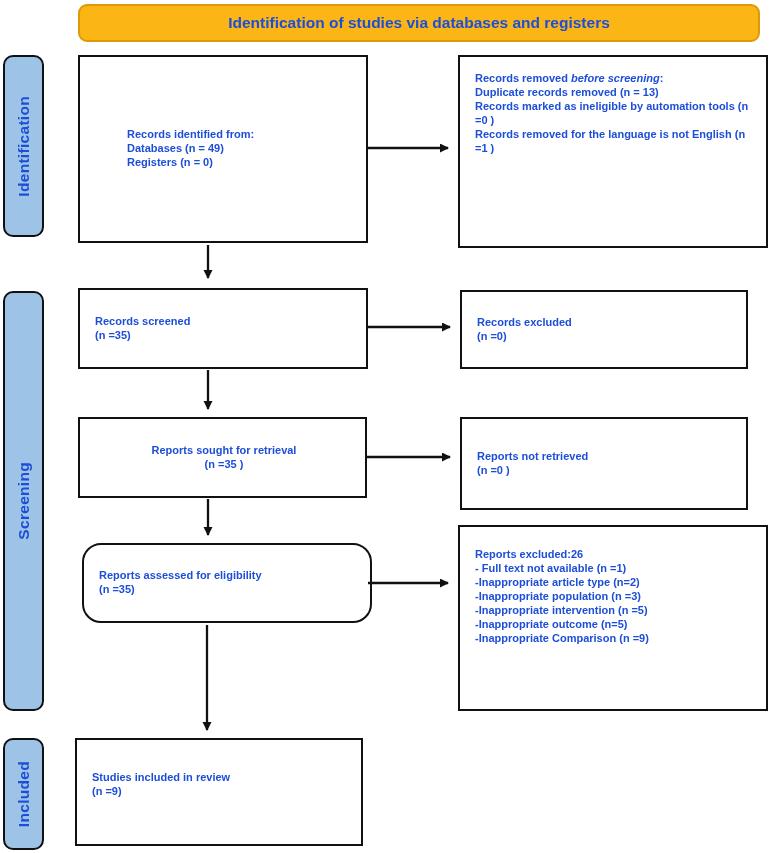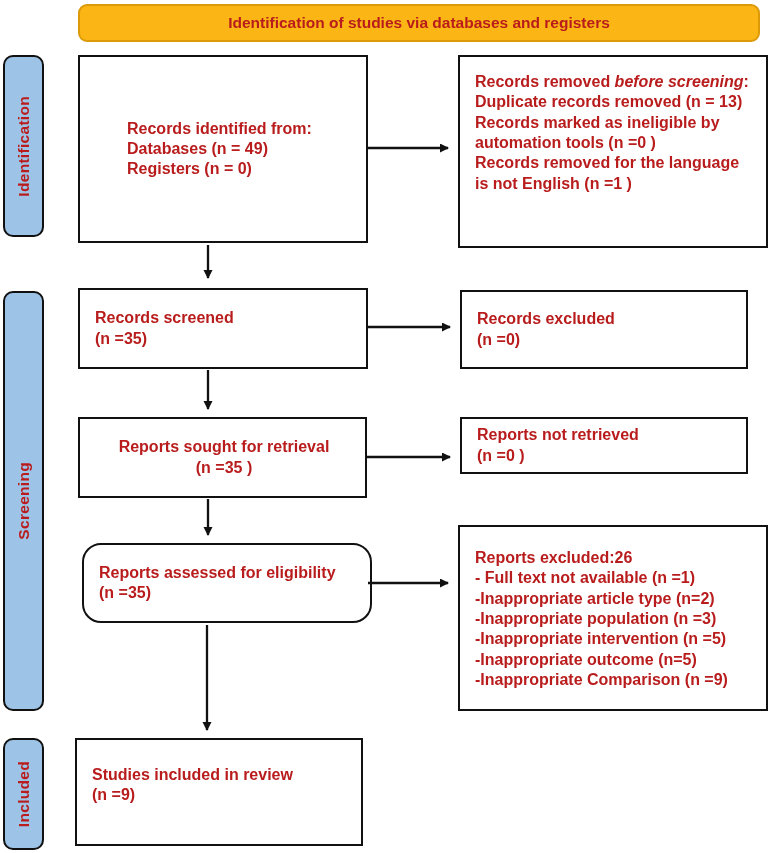--- a/index.html
+++ b/index.html
@@ -4,21 +4,21 @@
 <style>
   :root{
     --banner-bg:#FBB615;
     --banner-border:#DD9A08;
     --sidebar-bg:#9DC3E6;
     --line:#111111;
   }
   html,body{margin:0;padding:0;background:#ffffff;}
   .canvas{
     position:relative;width:784px;height:853px;overflow:hidden;
-    font-family:"Liberation Sans",sans-serif;font-weight:bold;color:#b91c1c;
+    font-family:"Liberation Sans",sans-serif;font-weight:bold;color:#1d4ed8;
     background:#fff;
   }
   .banner{
     position:absolute;left:78px;top:4px;width:682px;height:38px;
     background:var(--banner-bg);border:2px solid var(--banner-border);
     border-radius:9px;box-sizing:border-box;
     display:flex;align-items:center;justify-content:center;
     font-size:15.5px;
   }
   .side{
@@ -29,30 +29,30 @@
   }
   .side span{
     writing-mode:vertical-rl;transform:rotate(180deg);
     font-size:15.5px;letter-spacing:.3px;white-space:nowrap;
   }
   #side-identification{top:55px;height:182px;}
   #side-screening{top:291px;height:420px;}
   #side-included{top:738px;height:112px;}
   .box{
     position:absolute;background:#fff;border:2.5px solid var(--line);
-    box-sizing:border-box;font-size:16px;line-height:1.27;
+    box-sizing:border-box;font-size:11px;line-height:1.27;
     padding:8px 12px 8px 15px;
   }
   .vcenter{display:flex;flex-direction:column;justify-content:center;}
   #box-identified{left:78px;top:55px;width:290px;height:188px;padding-left:47px;}
   #box-removed{left:458px;top:55px;width:310px;height:193px;padding-top:15px;}
   #box-screened{left:78px;top:288px;width:290px;height:81px;}
   #box-rec-excluded{left:460px;top:290px;width:288px;height:79px;}
   #box-sought{left:78px;top:417px;width:289px;height:81px;text-align:center;}
-  #box-not-retrieved{left:460px;top:417px;width:288px;height:57px;}
+  #box-not-retrieved{left:460px;top:417px;width:288px;height:93px;}
   #box-assessed{left:82px;top:543px;width:290px;height:80px;border-radius:19px;}
   #box-rep-excluded{left:458px;top:525px;width:310px;height:186px;padding-top:21px;}
   #box-included{left:75px;top:738px;width:288px;height:108px;padding-bottom:22px;}
   .arrows{position:absolute;left:0;top:0;pointer-events:none;}
   .em{font-style:italic;}
 </style>
 </head>
 <body>
 
 <div class="canvas">

